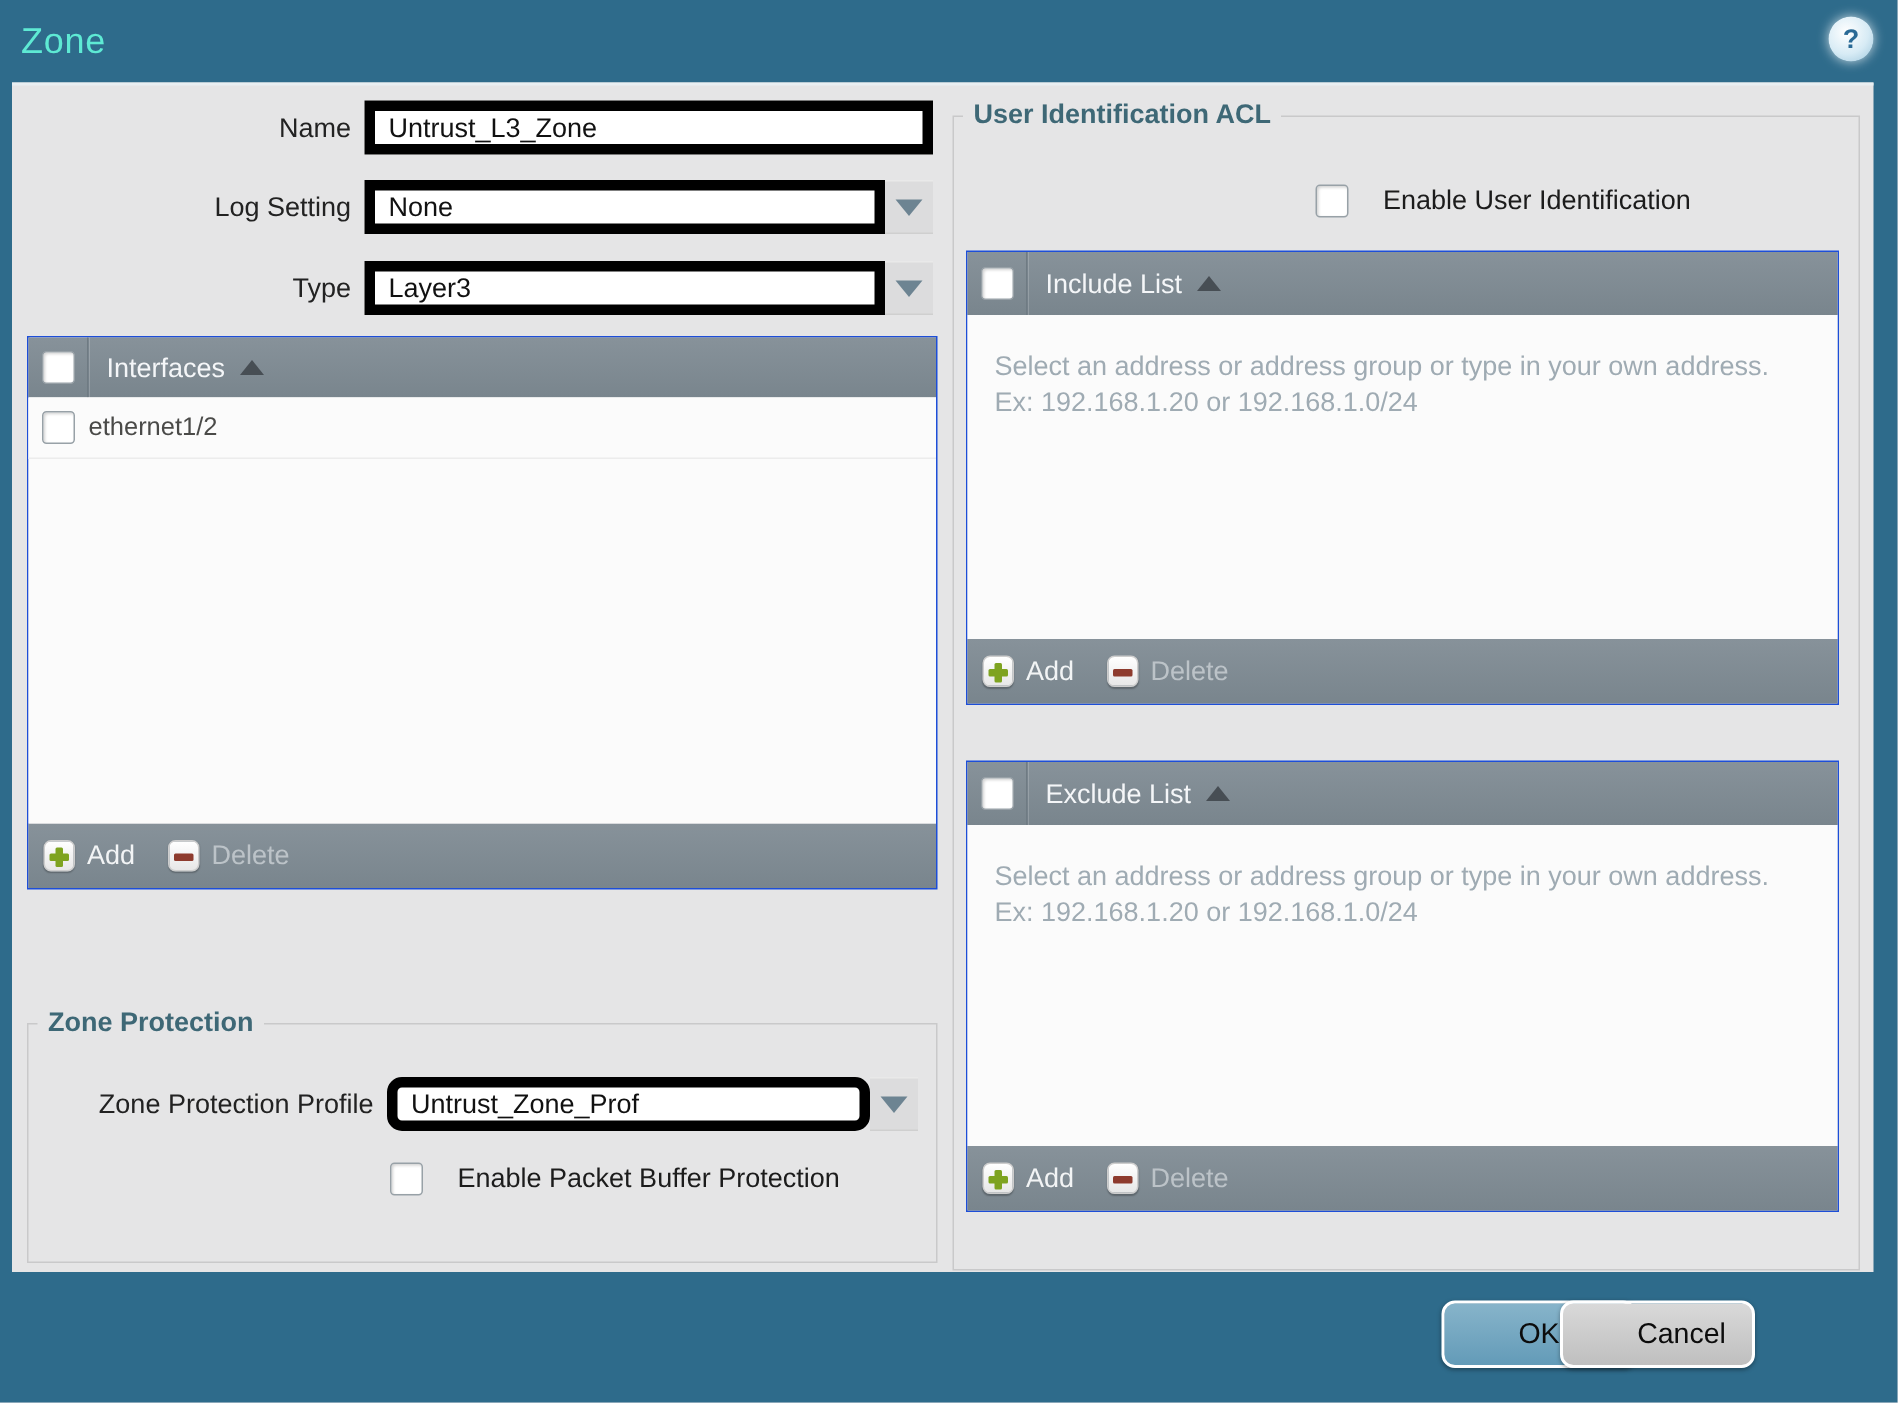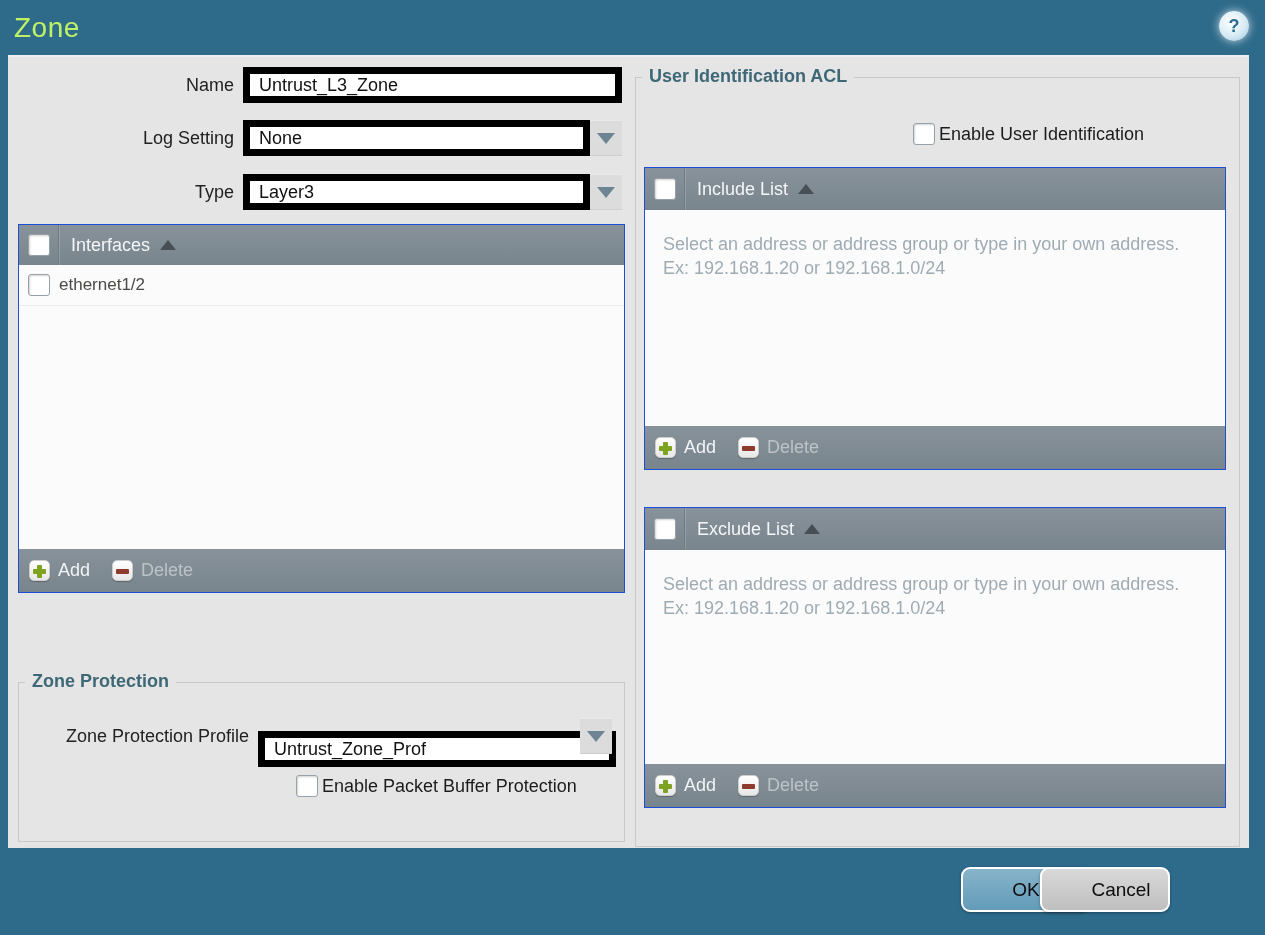--- a/index.html
+++ b/index.html
@@ -5,21 +5,21 @@
   * { margin:0; padding:0; box-sizing:border-box; }
   html,body { width:1265px; height:935px; }
   body {
     font-family:"Liberation Sans", sans-serif;
     background:#2e6b8b;
     position:relative;
     overflow:hidden;
   }
   
   .titlebar { position:absolute; left:0; top:0; width:1265px; height:55px; display:flex; align-items:center; }
-  .title { color:#bef264; font-size:28px; padding-left:14px; letter-spacing:.5px; }
+  .title { color:#5eead4; font-size:24px; padding-left:14px; letter-spacing:.5px; }
   .help { position:absolute; right:16px; top:11px; width:30px; height:30px; border-radius:50%;
           background:radial-gradient(circle at 40% 35%, #ffffff 0%, #d7ebf5 55%, #9cc6dc 100%);
           box-shadow:0 0 8px rgba(255,255,255,.75);
           display:flex; align-items:center; justify-content:center; cursor:pointer; }
   .help .q { color:#2a6a96; font-weight:bold; font-size:18px; line-height:1; }
   
   .dialog { position:absolute; left:8px; top:55px; width:1241px; height:793px;
             background:#e5e5e6; border-top:2px solid #e9eff2; }
   
   .flabel { position:absolute; font-size:18px; color:#222; text-align:right; line-height:36px; }
@@ -58,21 +58,21 @@
   .sq-icon .v { position:absolute; left:7px; top:4px; width:5px; height:13px; border-radius:1px; }
   .plus .h,.plus .v { background:#7ea320; }
   .minus .h { background:#8e3b2e; }
   .act-label { font-size:18px; color:#f2f4f5; }
   .act-label.disabled { color:#bcc3c8; }
   .caption { position:absolute; color:#8d989f; font-size:16px; }
   
   .group { position:absolute; border:1px solid #c9c9ca; }
   .group-legend { position:absolute; top:-12px; left:6px; background:#e5e5e6; padding:0 7px;
                   font-size:18px; font-weight:bold; color:#3e6876; }
-  .cb-row { position:absolute; display:flex; align-items:center; gap:4px;margin-left:36px; }
+  .cb-row { position:absolute; display:flex; gap:23px; }
   .cb-row .cb-label { font-size:18px; color:#1c1c1c; }
   
   .btn { position:absolute; height:45px; width:130px; border-radius:9px; border:2px solid #ffffff;
          font-family:"Liberation Sans",sans-serif; font-size:19px; color:#0c0c0c; cursor:pointer;
          display:flex; align-items:center; justify-content:center; box-shadow:0 1px 3px rgba(0,0,0,.35); }
   .btn-ok { background:linear-gradient(#87b4ca,#639bb8); }
   .btn-cancel { background:linear-gradient(#d9d9d9,#bfbfbf); }
 </style>
 </head>
 <body>
@@ -128,21 +128,21 @@
             <div class="h"></div>
           </div>
         <span class="act-label disabled">Delete</span>
       </div>
     </div>
   </div>
 
   <div class="group" style="left:10px; top:625px; width:607px; height:160px;">
     <div class="group-legend">Zone Protection</div>
     <div class="flabel" style="left:10px; top:35px; width:220px;">Zone Protection Profile</div>
-    <input class="tinput" style="left: 239px; top: 48px; width: 358px;" value="Untrust_Zone_Prof">
+    <input class="tinput" style="left: 239px; top: 35px; width: 322px; border-radius: 10px;" value="Untrust_Zone_Prof">
     <div class="dd-btn" style="left:561px; top:35px;">
       <div class="dd-tri"></div>
     </div>
     <div class="cb-row" style="left:241px; top:92px;">
       <div class="cb"></div>
       <span class="cb-label">Enable Packet Buffer Protection</span>
     </div>
   </div>
 
   <div class="group" style="left:627px; top:20px; width:605px; height:770px;">

